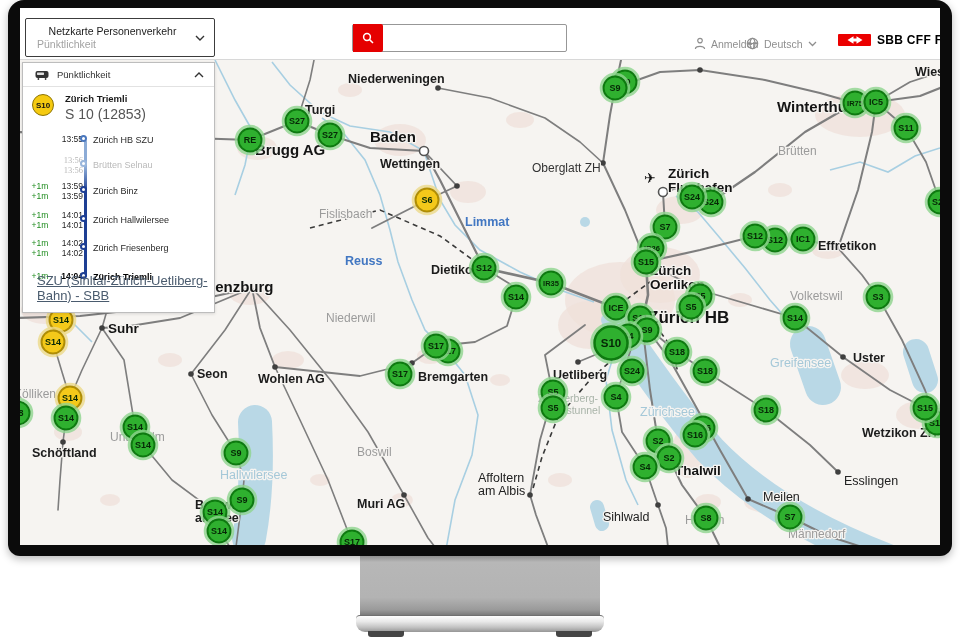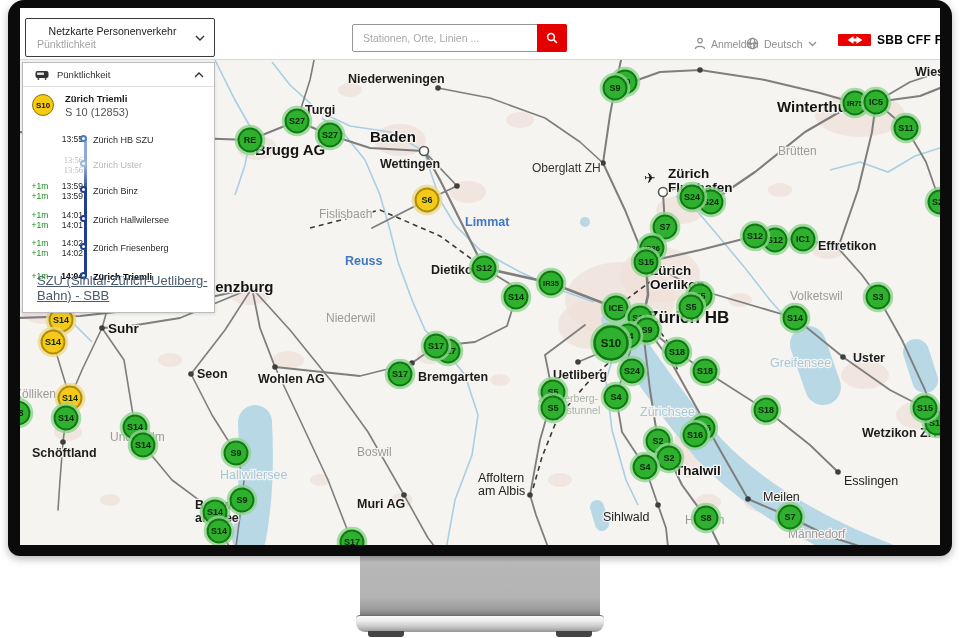--- a/index.html
+++ b/index.html
@@ -34,21 +34,21 @@
   .logo-flag{width:33px;height:12px;background:#eb0000;border-radius:1px;display:flex;align-items:center;justify-content:center;}
   .logo-text{font-size:12px;font-weight:bold;color:#000;letter-spacing:.3px;white-space:nowrap;}
   
   #map{position:absolute;left:0;top:52px;width:920px;height:485px;background:#f6f4f1;z-index:1;}
   
   .panel{position:absolute;left:2px;top:54px;width:193px;height:251px;background:#fff;border:1px solid #bdbdbd;z-index:10;box-shadow:0 1px 3px rgba(0,0,0,.12);}
   .panel-head{position:relative;height:24px;border-bottom:1px solid #e2e2e2;display:flex;align-items:center;padding:0 10px 0 12px;}
   .panel-head-label{font-size:9.5px;color:#333;margin-left:8px;flex:1;}
   .train-badge{position:absolute;left:9px;top:31px;width:22px;height:22px;border-radius:50%;background:#f5ca10;border:1.5px solid #8d7404;display:flex;align-items:center;justify-content:center;font-size:8px;font-weight:bold;color:#111;}
   .train-name{position:absolute;left:42px;top:30px;font-size:9.5px;font-weight:bold;color:#1a1a1a;}
-  .train-line{position:absolute;left:42px;top:43px;font-size:11px;color:#555;}
+  .train-line{position:absolute;left:42px;top:43px;font-size:14px;color:#555;}
   .stops{position:absolute;left:0;top:65px;width:100%;height:170px;}
   .tl-bar{position:absolute;left:60.5px;top:12px;width:3px;height:137px;border-radius:2px;
       background:linear-gradient(180deg,#8cabd6 0%,#8cabd6 20%,#1e3f94 38%,#1e3f94 100%);}
   .tl-node{position:absolute;width:7px;height:7px;border-radius:50%;background:#fff;border:2px solid #1e3f94;margin:-5.5px 0 0 56.5px;}
   .tl-node.start{border-color:#4a77bd;} .tl-node.dimmed{border-color:#9ab7dc;}
   .st-del{position:absolute;left:4px;width:26px;text-align:center;font-size:8.5px;line-height:9.5px;color:#1f8c1f;transform:translateY(-50%);}
   .st-time{position:absolute;left:34px;width:26px;text-align:right;font-size:8.5px;line-height:9.5px;color:#1f1f1f;transform:translateY(-50%);}
   .st-name{position:absolute;left:70px;font-size:9px;color:#2a2a2a;transform:translateY(-50%);white-space:nowrap;}
   .dimmed .st-time,.dimmed .st-name{color:#b9b9b9;}
   .current .st-name,.current .st-time{font-weight:bold;color:#000;}
@@ -543,21 +543,20 @@
 
     <div class="topbar">
       <div class="dropdown">
         <div class="dd-title">Netzkarte Personenverkehr</div>
         <div class="dd-sub">Pünktlichkeit</div>
         <svg class="dd-chev" width="10" height="6">
             <polyline points="1,1 5,5 9,1" fill="none" stroke="#333" stroke-width="1.4"></polyline>
           </svg>
       </div>
       <div class="search">
-        <input type="text" placeholder="Stationen, Orte, Linien ..." style="">
         <button class="search-btn">
           <svg width="12" height="12" viewBox="0 0 12 12">
               <circle cx="5" cy="5" r="3.4" fill="none" stroke="#fff" stroke-width="1.5"></circle>
               <line x1="7.6" y1="7.6" x2="11" y2="11" stroke="#fff" stroke-width="1.5"></line>
             </svg>
         </button>
       </div>
       <div class="tb-right login">
         <svg class="icon-gray" width="12" height="13" viewBox="0 0 12 13">
             <circle cx="6" cy="3.6" r="2.3"></circle>
@@ -607,21 +606,21 @@
           <div class="start">
             <div class="st-del" style="top: 12px;"></div>
             <div class="st-time" style="top: 12px;">13:55</div>
             <div class="tl-node start" style="top: 12px;"></div>
             <div class="st-name" style="top: 12px;">Zürich HB SZU</div>
           </div>
           <div class="dimmed">
             <div class="st-del" style="top: 37px;"></div>
             <div class="st-time" style="top: 37px; font-family: Liberation Serif, serif;">13:56<br>13:56</div>
             <div class="tl-node dimmed" style="top: 37px;"></div>
-            <div class="st-name" style="top: 37px;">Zürich Uster</div>
+            <div class="st-name" style="top: 37px;">Brütten Selnau</div>
           </div>
           <div class="normal">
             <div class="st-del" style="top: 63px;">+1m<br>+1m</div>
             <div class="st-time" style="top: 63px;">13:59<br>13:59</div>
             <div class="tl-node normal" style="top: 63px;"></div>
             <div class="st-name" style="top: 63px;">Zürich Binz</div>
           </div>
           <div class="normal">
             <div class="st-del" style="top: 92px;">+1m<br>+1m</div>
             <div class="st-time" style="top: 92px;">14:01<br>14:01</div>

